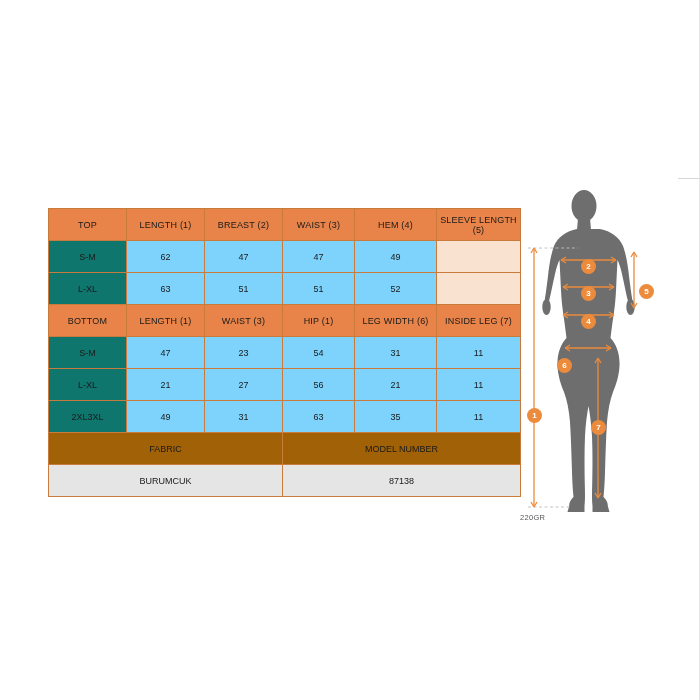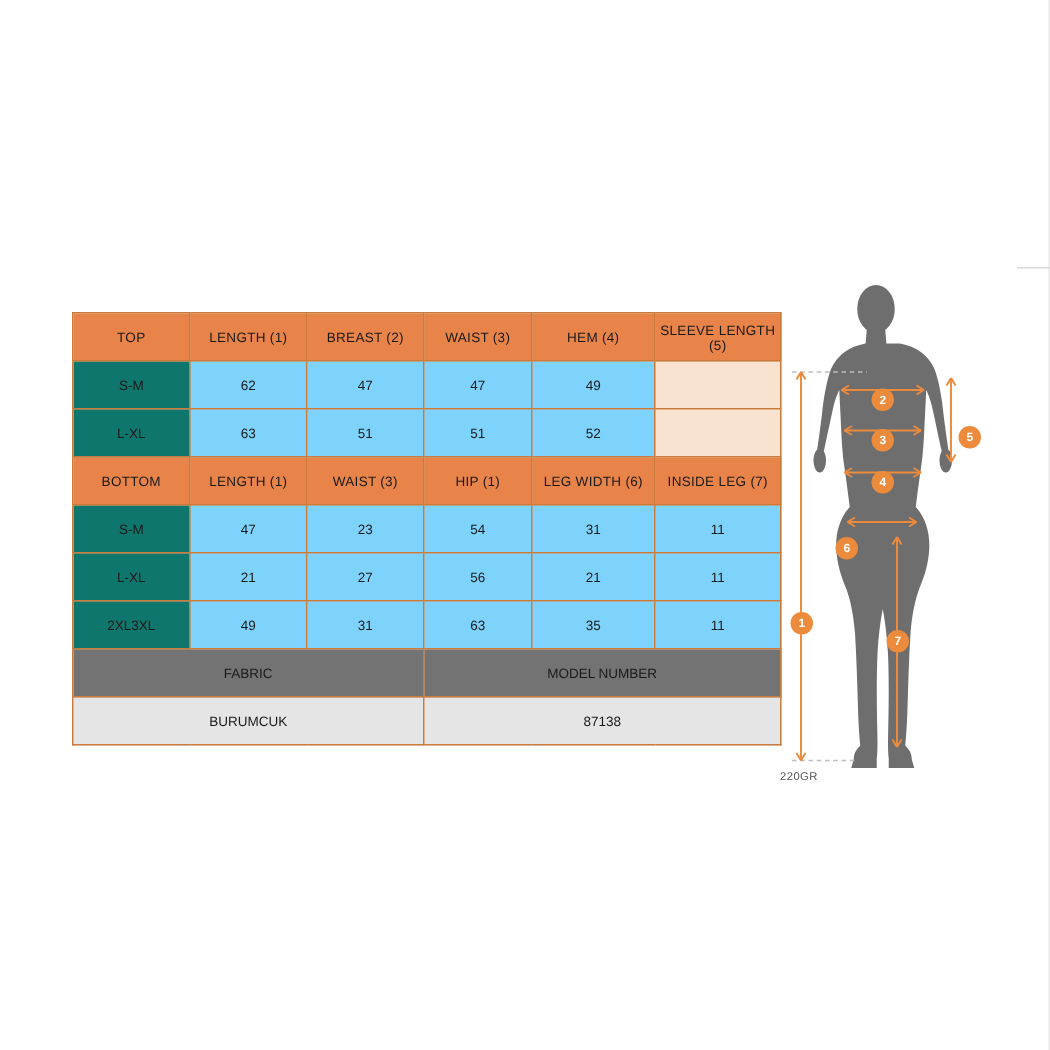--- a/index.html
+++ b/index.html
@@ -69,21 +69,21 @@
     font-size: 9px;
   }
   .cell {
     background: #7dd3fc;
     font-size: 9.5px;
   }
   .cell-empty {
     background: #f9e3d0;
   }
   .fabric-hdr {
-    background: #737373;
+    background: #a16207;
     font-weight: bold;
     font-size: 9px;
   }
   .fabric-val {
     background: #e5e5e5;
     font-size: 9.5px;
   }
 
   
   #figure-area {

